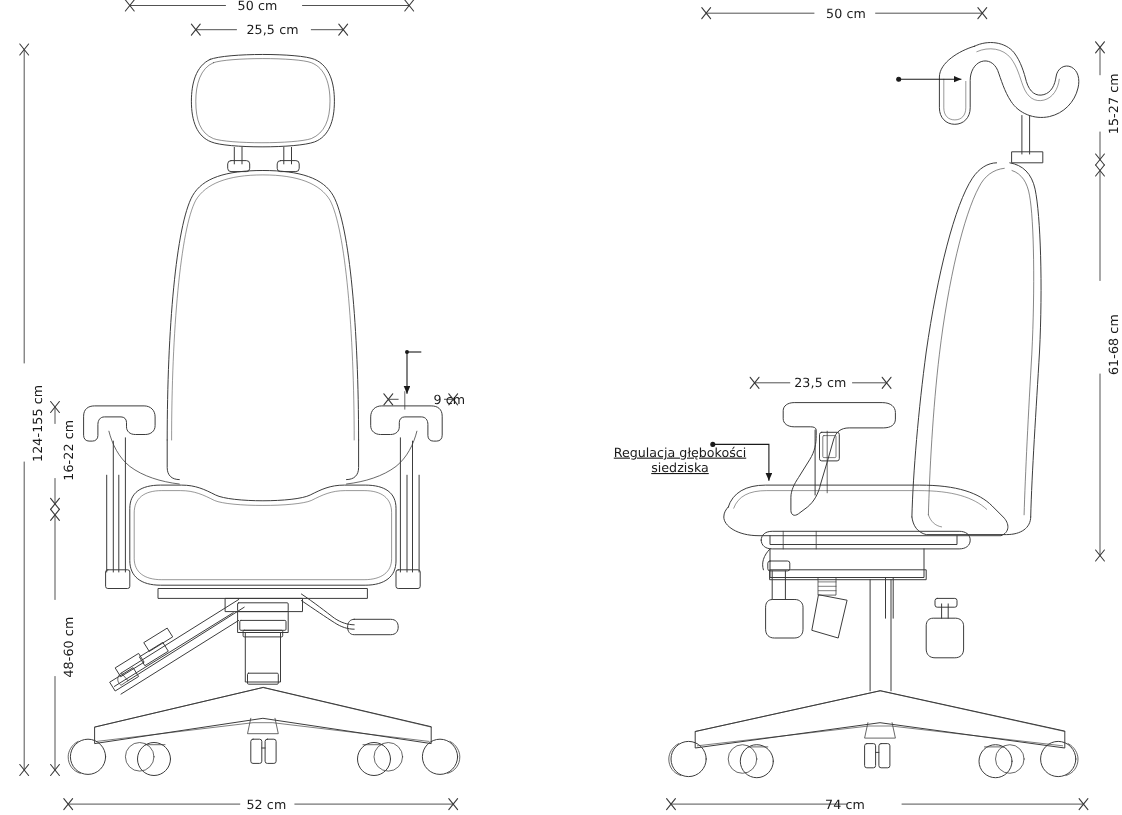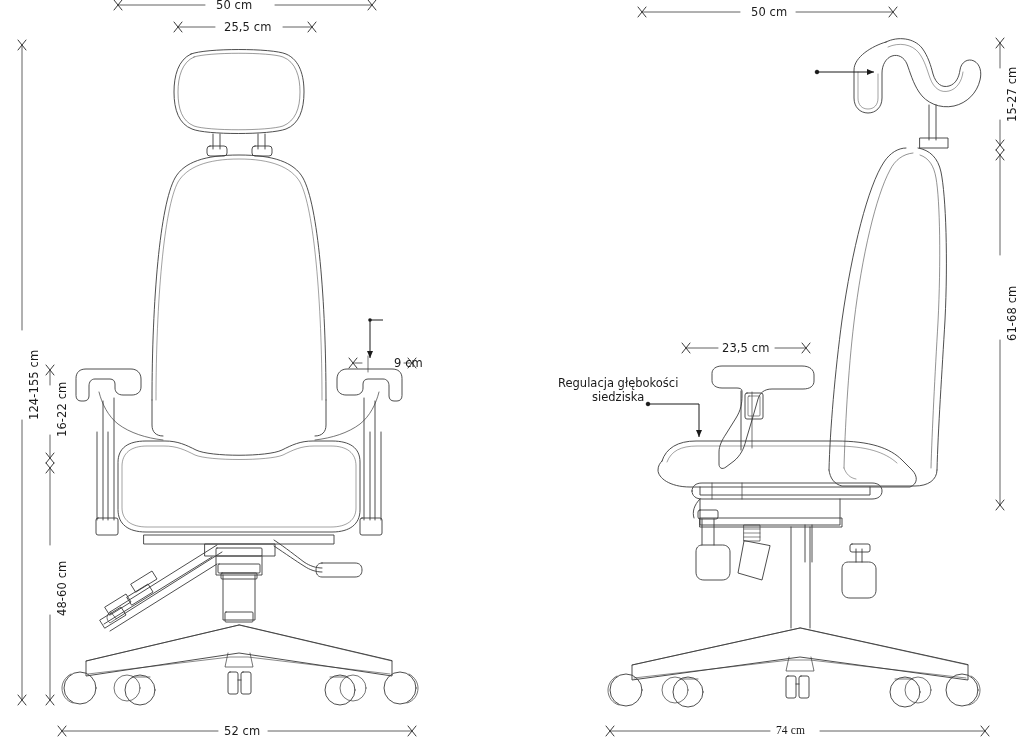--- a/index.html
+++ b/index.html
@@ -365,26 +365,26 @@
   <div class="dimtxt" style="left:751px;top:5px;">50 cm</div>
 
   <div class="dimtxt vert" style="left:27px;top:420px;transform:rotate(-90deg);">124-155 cm</div>
   <div class="dimtxt vert" style="left:55px;top:437px;transform:rotate(-90deg);">16-22 cm</div>
   <div class="dimtxt vert" style="left:55px;top:616px;transform:rotate(-90deg);">48-60 cm</div>
 
   <div class="dimtxt vert" style="left:1005px;top:122px;transform:rotate(-90deg);">15-27 cm</div>
   <div class="dimtxt vert" style="left:1005px;top:341px;transform:rotate(-90deg);">61-68 cm</div>
 
   <div class="dimtxt" style="left:224px;top:724px;">52 cm</div>
-  <div class="dimtxt" style="left:776px;top:724px;font-family:Liberation Serif, serif;">74 cm</div>
+  <div class="dimtxt" style="left:750px;top:724px;">74 cm</div>
 
   <div class="dimtxt" style="left:394px;top:356px;">9 cm</div>
 
   <div class="dimtxt" style="left:722px;top:341px;">23,5 cm</div>
 
 
 
-  <div class="anntxt ctr" style="left:558px;top:376px;">
+  <div class="anntxt ctr" style="left:558px;top:404px;text-decoration:underline;">
     <div>Regulacja głębokości</div>
     <div>siedziska</div>
   </div>
 
 </div>
 
 </body></html>

